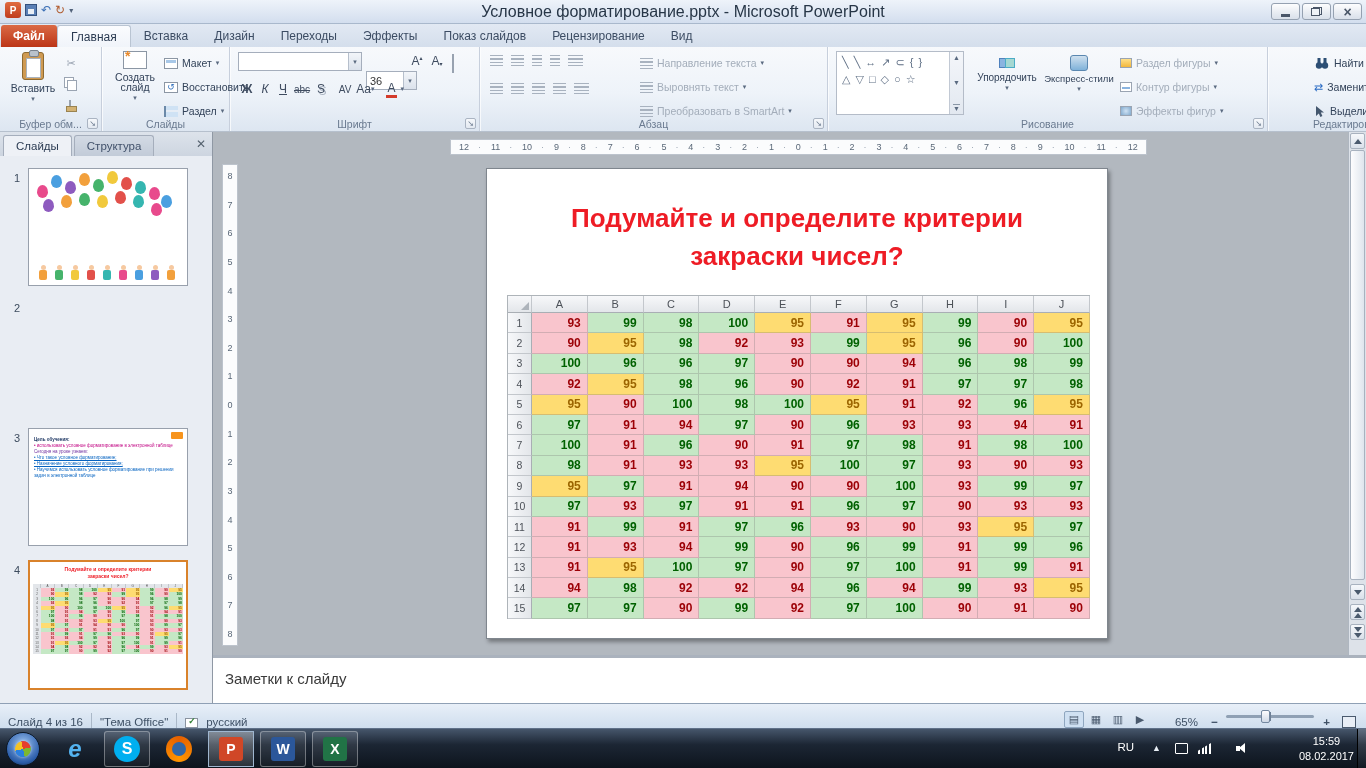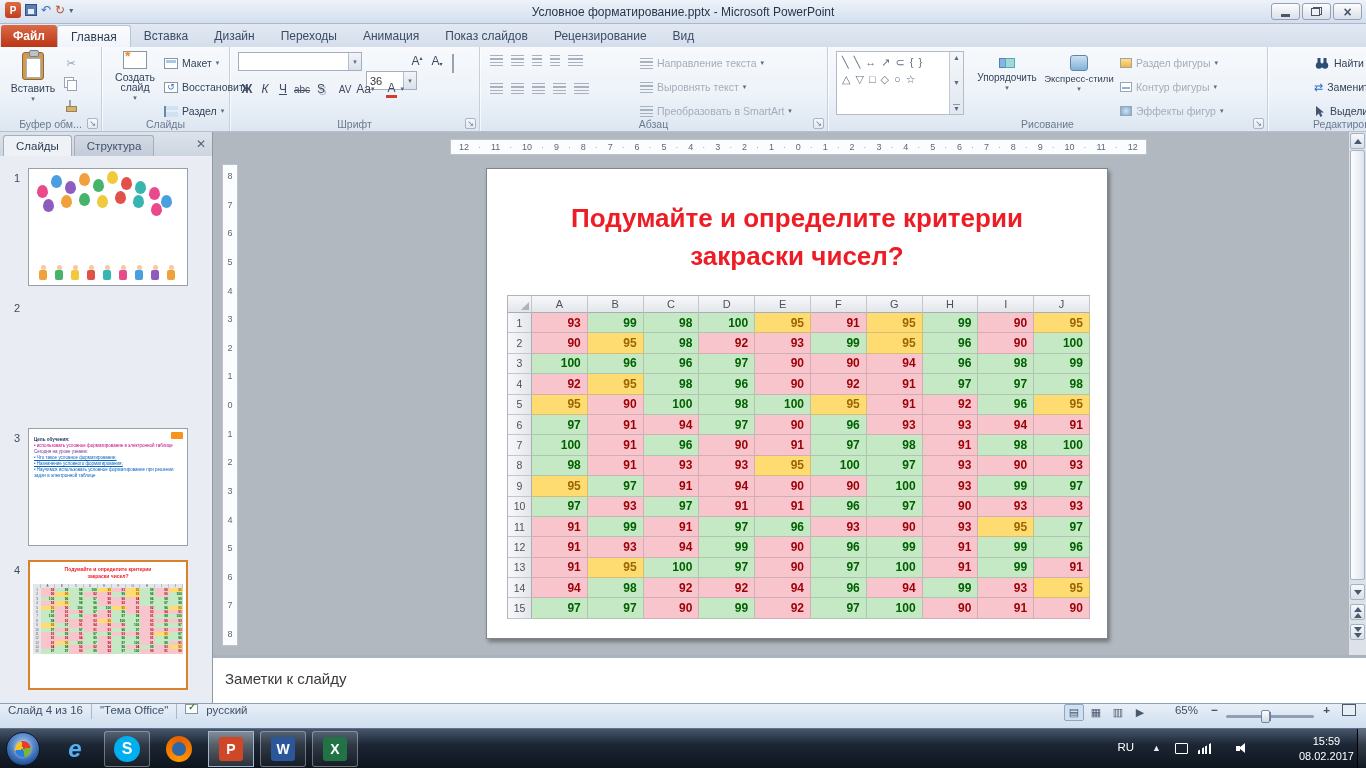--- a/index.html
+++ b/index.html
@@ -9,21 +9,21 @@
 i,em{font-style:normal}
 
 
 .titlebar{position:absolute;left:0;top:0;width:1366px;height:24px;background:linear-gradient(#eef3fa,#d3deee);border-bottom:1px solid #a9b8cc;display:flex;align-items:center}
 .qat{position:absolute;left:5px;top:2px;display:flex;align-items:center;gap:4px}
 .ppt-mini{width:16px;height:16px;border-radius:3px;background:linear-gradient(#e06b40,#c03d1e);color:#fff;font-size:10px;font-weight:700;display:flex;align-items:center;justify-content:center}
 .qicon{font-size:12px;color:#3b6fb5;line-height:16px}
 .save-ic{width:12px;height:12px;background:#5a7fb5;border:1px solid #34517e;position:relative}
 .save-ic::before{content:"";position:absolute;left:2px;bottom:1px;width:6px;height:5px;background:#e9eef5}
 .qat-arrow{font-size:8px;color:#51627a}
-.win-title{width:100%;text-align:center;font-size:12px;color:#273647}
+.win-title{width:100%;text-align:center;font-size:16px;color:#273647}
 .winbtns{position:absolute;right:4px;top:3px;display:flex}
 .wb{width:29px;height:17px;border:1px solid #95a1b1;border-radius:3px;background:linear-gradient(#fdfdfe,#d9e0ea);display:flex;align-items:center;justify-content:center;margin-left:2px;color:#4a5668}
 .g-min{width:9px;height:3px;background:#4a5668;margin-top:7px}
 .g-rest{position:relative;width:11px;height:9px}
 .g-rest::before{content:"";position:absolute;right:0;top:0;width:7px;height:6px;border:1px solid #4a5668}
 .g-rest::after{content:"";position:absolute;left:0;bottom:0;width:7px;height:6px;border:1px solid #4a5668;background:#eef2f7}
 .g-close{font-size:14px;font-weight:700;line-height:10px}
 
 
 .tabstrip{position:absolute;left:0;top:24px;width:1366px;height:23px;background:linear-gradient(#e2e9f3,#d4deec);display:flex;align-items:flex-end}
@@ -131,21 +131,21 @@
 .tri-up{width:0;height:0;border-left:4px solid transparent;border-right:4px solid transparent;border-bottom:5px solid #4a5a6e}
 .tri-dn{width:0;height:0;border-left:4px solid transparent;border-right:4px solid transparent;border-top:5px solid #4a5a6e}
 .chev{display:flex;flex-direction:column;gap:1px;align-items:center}
 .sthumb{position:absolute;left:1px;top:18px;width:15px;height:430px;background:linear-gradient(90deg,#fdfdfe,#dfe5ed);border:1px solid #a8b2bf;border-radius:2px}
 
 
 .notes{position:absolute;left:213px;top:655px;width:1153px;height:48px;background:#fff;border-top:3px solid #aab2bd}
 .notes-text{position:absolute;left:12px;top:12px;font-size:15px;color:#3a3a3a}
 
 
-.statusbar{position:absolute;left:0;top:703px;width:1366px;height:25px;background:linear-gradient(#e8eff8,#cfdeee);border-top:1px solid #8fa0b5;display:flex;align-items:flex-start;font-size:11.5px;color:#3f5166}
+.statusbar{position:absolute;left:0;top:703px;width:1366px;height:25px;background:linear-gradient(#e8eff8,#cfdeee);border-top:1px solid #8fa0b5;display:flex;align-items:flex-end;font-size:11.5px;color:#3f5166}
 .ssep{width:1px;height:15px;background:#aab8c8;margin:0 8px}
 .book-ic{width:13px;height:10px;background:#fff;border:1px solid #8a93a0;position:relative}
 .book-ic::before{content:"✓";position:absolute;left:2px;top:-3px;font-size:9px;color:#2e7d32;font-weight:700}
 .views{position:absolute;right:216px;display:flex;gap:2px}
 .vbtn{width:20px;height:17px;display:flex;align-items:center;justify-content:center;font-size:11px;color:#4a5a6e}
 .vbtn.active{background:#cfe0f2;border:1px solid #8fa6bf;border-radius:2px}
 .zoomlbl{position:absolute;right:168px}
 .zminus{position:absolute;right:148px;font-weight:700}
 .ztrack{position:absolute;right:52px;width:88px;height:3px;background:#8fa0b4;border-radius:2px;top:11px}
 .ztick{position:absolute;left:50%;top:-3px;width:1px;height:9px;background:#6e8096}
@@ -205,21 +205,21 @@
     </div>
   </div>
 
   <div class="tabstrip">
     <div class="filetab">Файл</div>
     <div style="display:flex">
         <div class="rtab active">Главная</div>
         <div class="rtab">Вставка</div>
         <div class="rtab">Дизайн</div>
         <div class="rtab">Переходы</div>
-        <div class="rtab">Анимация</div>
+        <div class="rtab">Эффекты</div>
         <div class="rtab">Показ слайдов</div>
         <div class="rtab">Рецензирование</div>
         <div class="rtab">Вид</div>
       </div>
   </div>
 
   <div class="ribbon">
 
     <div class="rgroup" style="left:0;width:102px">
       <div class="bigbtn" style="left:8px;top:5px;width:50px">

